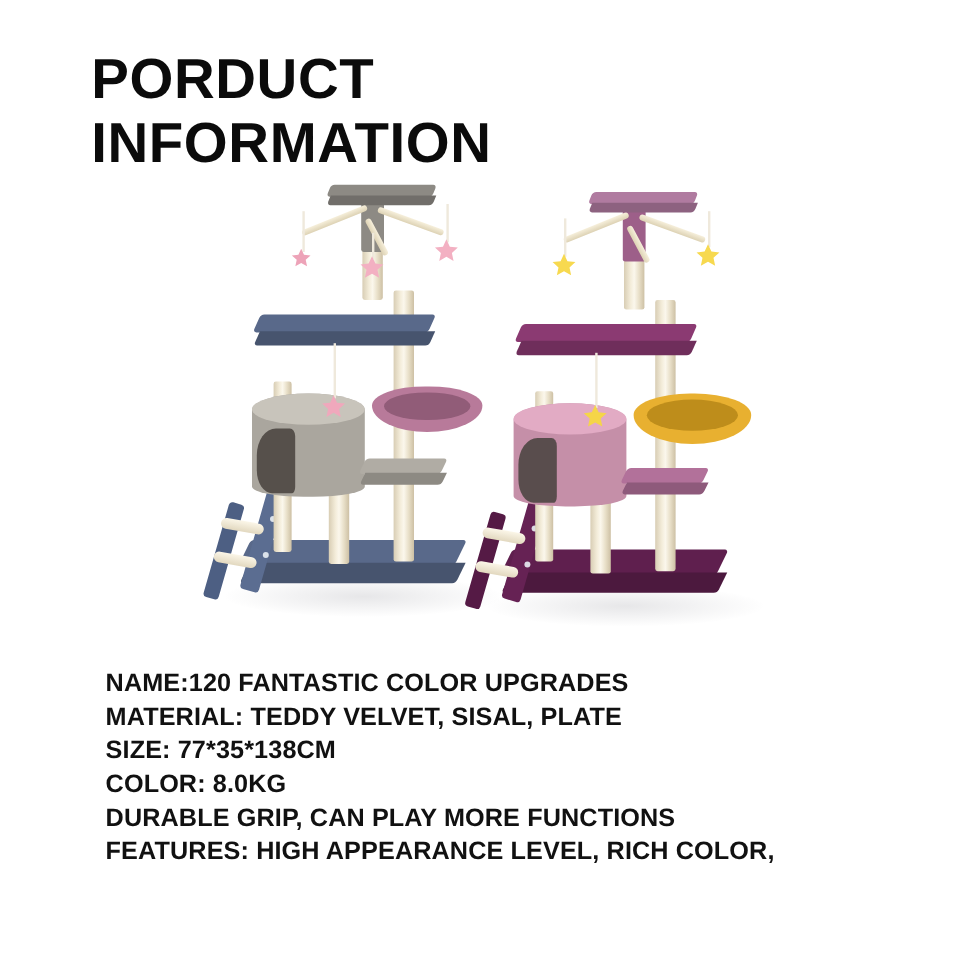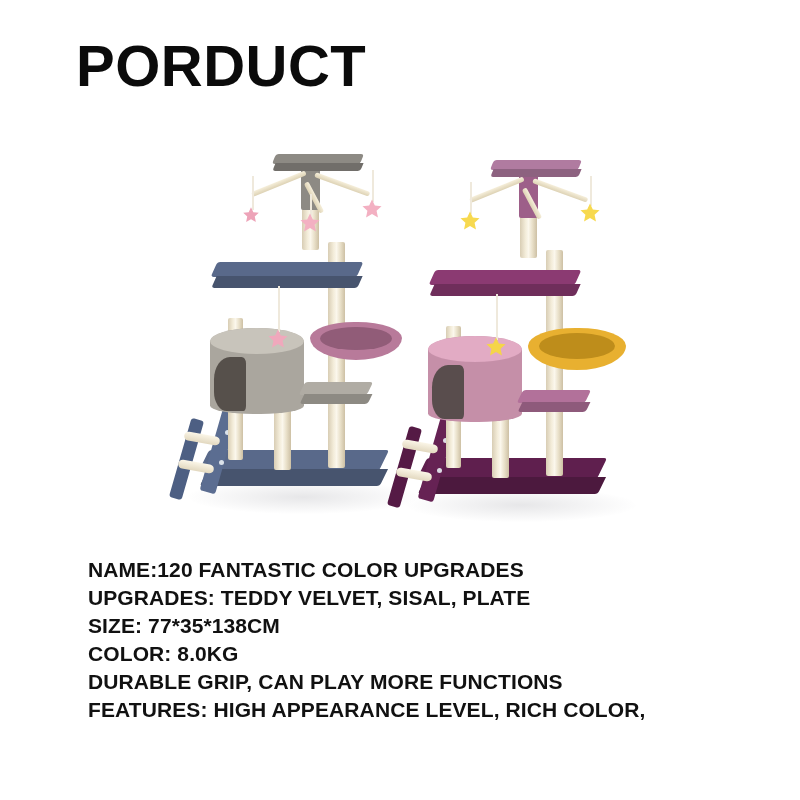--- a/index.html
+++ b/index.html
@@ -21,21 +21,21 @@
   .heading {
     position: absolute;
     left: 76px;
     top: 42px;
     width: 660px;
   }
   .heading-line {
     display: block;
     font-family: "Liberation Sans", sans-serif;
     font-weight: bold;
-    font-size: 58px;
+    font-size: 47px;
     line-height: 47px;
     letter-spacing: 0.5px;
     color: #0b0b0b;
     text-transform: uppercase;
     white-space: nowrap;
   }
   .heading-line.line2 { margin-top: 6px; }
 
   
   .stage {
@@ -167,20 +167,21 @@
     color: #111111;
     letter-spacing: 0.1px;
     white-space: nowrap;
   }
 </style>
 </head>
 <body>
 
 <div class="heading">
   <span class="heading-line line1">PORDUCT</span>
+  <span class="heading-line line2">INFORMATION</span>
 </div>
 
 <div class="stage">
 
   <div class="tree tree-left">
 
     <div class="ground-shadow" style="left:6px; top:330px; width:230px; height:34px;"></div>
 
     <div class="part slab" style="left:22px; top:300px; width:180px; height:36px;">
       <div class="slab-top" style="background:#59698a; transform:skewX(-26deg);"></div>
@@ -329,18 +330,18 @@
     <div class="star" style="left:179px; top:52px;">
       <svg viewBox="0 0 24 24">
           <path d="M12 1.6l3.1 6.7 7.3.8-5.4 4.9 1.5 7.2L12 17.5 5.5 21.2 7 14 1.6 9.1l7.3-.8z" fill="#f7d94f"></path>
         </svg>
     </div>
   </div>
 </div>
 
 <div class="specs">
   <span class="spec-line">NAME:120 FANTASTIC COLOR UPGRADES</span>
-  <span class="spec-line">UPGRADES: TEDDY VELVET, SISAL, PLATE</span>
+  <span class="spec-line">MATERIAL: TEDDY VELVET, SISAL, PLATE</span>
   <span class="spec-line">SIZE: 77*35*138CM</span>
   <span class="spec-line">COLOR: 8.0KG</span>
   <span class="spec-line">DURABLE GRIP, CAN PLAY MORE FUNCTIONS</span>
   <span class="spec-line">FEATURES: HIGH APPEARANCE LEVEL, RICH COLOR,</span>
 </div>
 
 </body></html>

